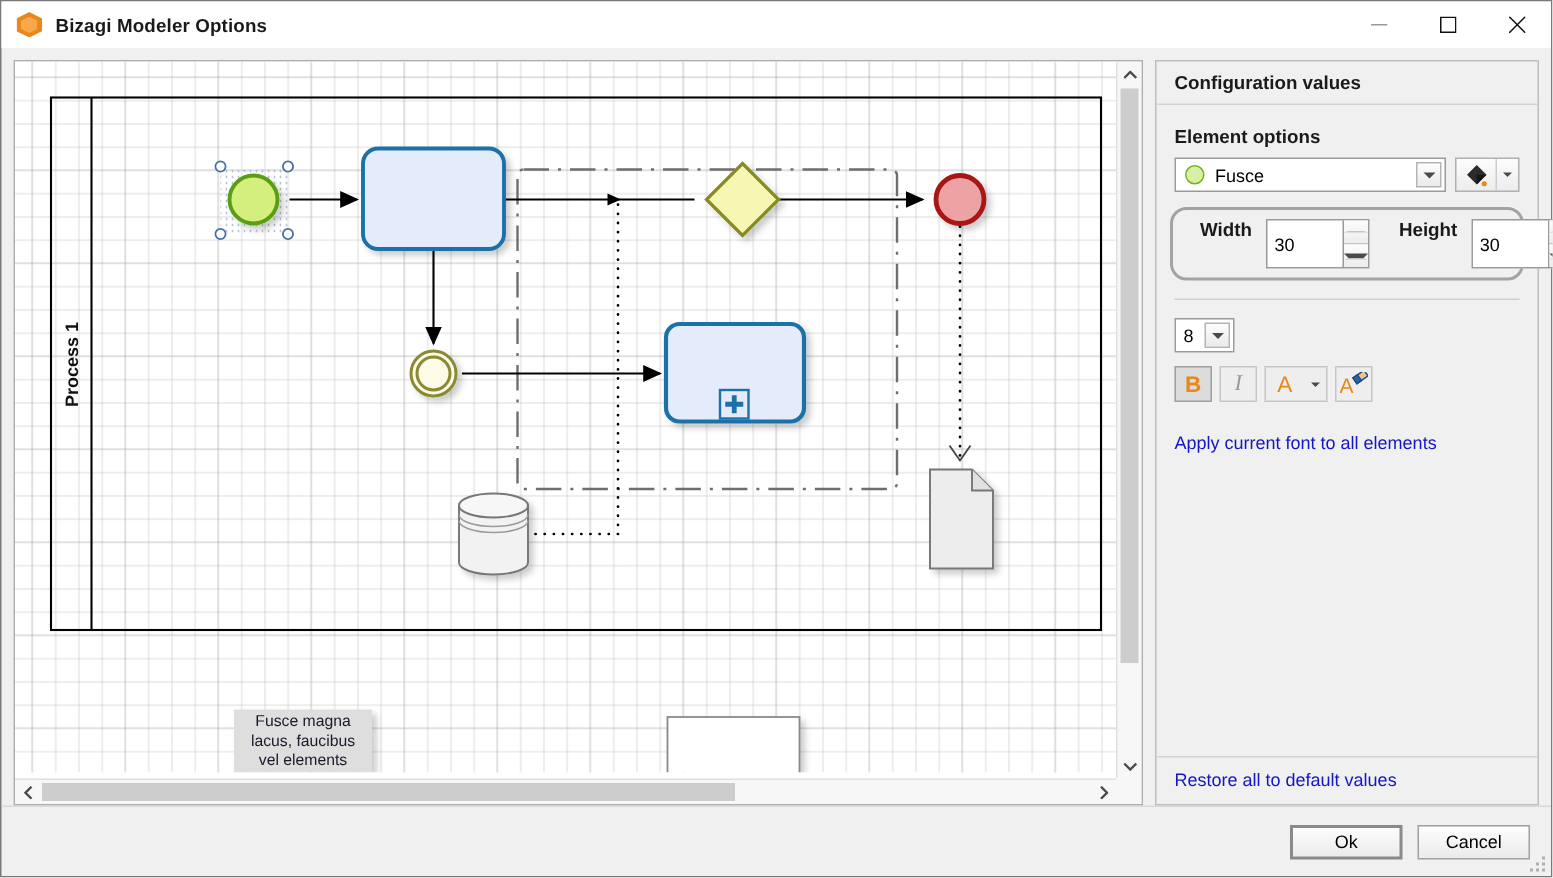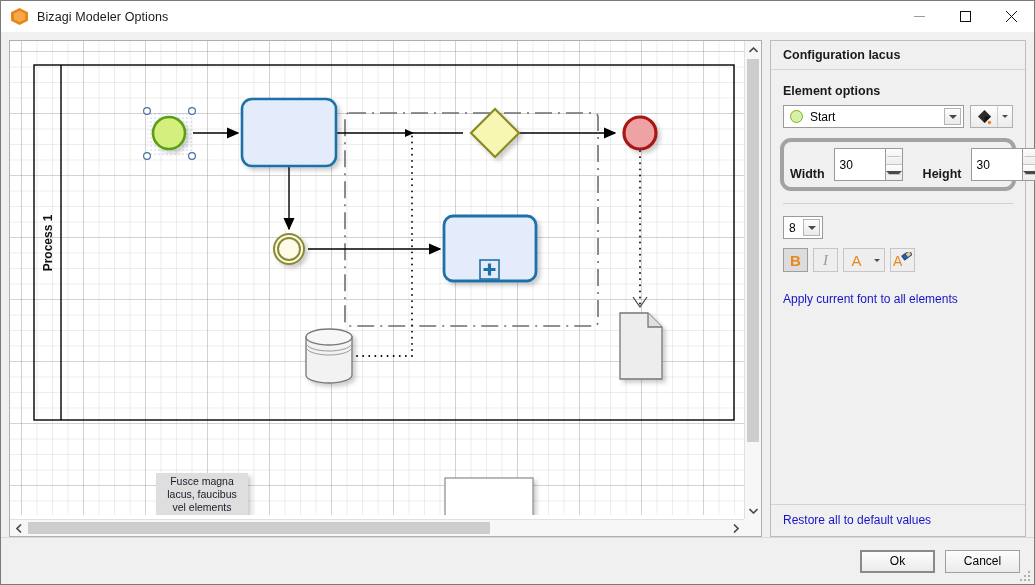--- a/index.html
+++ b/index.html
@@ -24,20 +24,21 @@
     box-sizing: border-box;
     display: flex; flex-direction: column;
   }
 
   
   #titlebar {
     height: 31px; min-height: 31px;
     background: #ffffff;
     display: flex; align-items: center;
     position: relative;
+    font-weight: bold;
   }
   #app-icon {
     margin-left: 10px; margin-right: 9px;
     width: 17px; height: 17px; position: relative;
   }
   #app-icon .hex {
     position: absolute; left: 0; top: 0;
     width: 17px; height: 17px;
     background: #e8871a;
     clip-path: polygon(50% 0%, 100% 25%, 100% 75%, 50% 100%, 0% 75%, 0% 25%);
@@ -196,25 +197,25 @@
     height: 23px; display: flex;
     background: linear-gradient(#fdfdfd,#ececec);
     border: 1px solid #b0b0b0;
     box-sizing: border-box;
   }
   #fill-btn-group .part { display: flex; align-items: center; justify-content: center; }
 
   
   #wh-box {
     margin: 10px 0 0 -3px;
-    border: 4px solid #a3a3a3;
+    border: 2px solid #a3a3a3;
     border-radius: 11px;
     background: #f0f0f0;
-    padding: 6px 6px;
-    display: flex; align-items: flex-end;
+    padding: 6px 18px;
+    display: flex; align-items: flex-start;
     width: 236px;
     box-sizing: border-box;
   }
   .wh-label { font-size: 12.5px; font-weight: bold; color: #1a1a1a; }
   .spin {
     display: flex; height: 33px; margin-left: 9px;
     border: 1px solid #9a9a9a;
     background: #fff;
     box-sizing: border-box;
   }
@@ -464,30 +465,30 @@
         <div class="sb-arrow" style="right:0;">
           <svg width="6" height="9" viewBox="0 0 6 9">
               <path d="M1,0.5 L5,4.5 L1,8.5" fill="none" stroke="#4a4a4a" stroke-width="1.6"></path>
             </svg>
         </div>
       </div>
       <div class="sb-corner"></div>
     </div>
 
     <div id="cfg">
-      <div id="cfg-title">Configuration lacus</div>
+      <div id="cfg-title">Configuration values</div>
 
       <div id="cfg-body">
 
         <div class="sec-head">Element options</div>
 
         <div class="row">
           <div class="combo" style="width:188px;">
             <div class="bullet-green"></div>
-            <span>Start</span>
+            <span>Fusce</span>
             <div class="arrowbox">
                 <div class="tri-d"></div>
               </div>
           </div>
 
           <div id="fill-btn-group">
             <div class="part" style="width:26px;">
               <svg width="17" height="16" viewBox="0 0 17 16">
                 <polygon points="8.5,1 15,7.5 8.5,14 2,7.5" fill="#2b2b2b"></polygon>
                 <polygon points="8.5,7.5 15,7.5 8.5,14" fill="#151515"></polygon>

